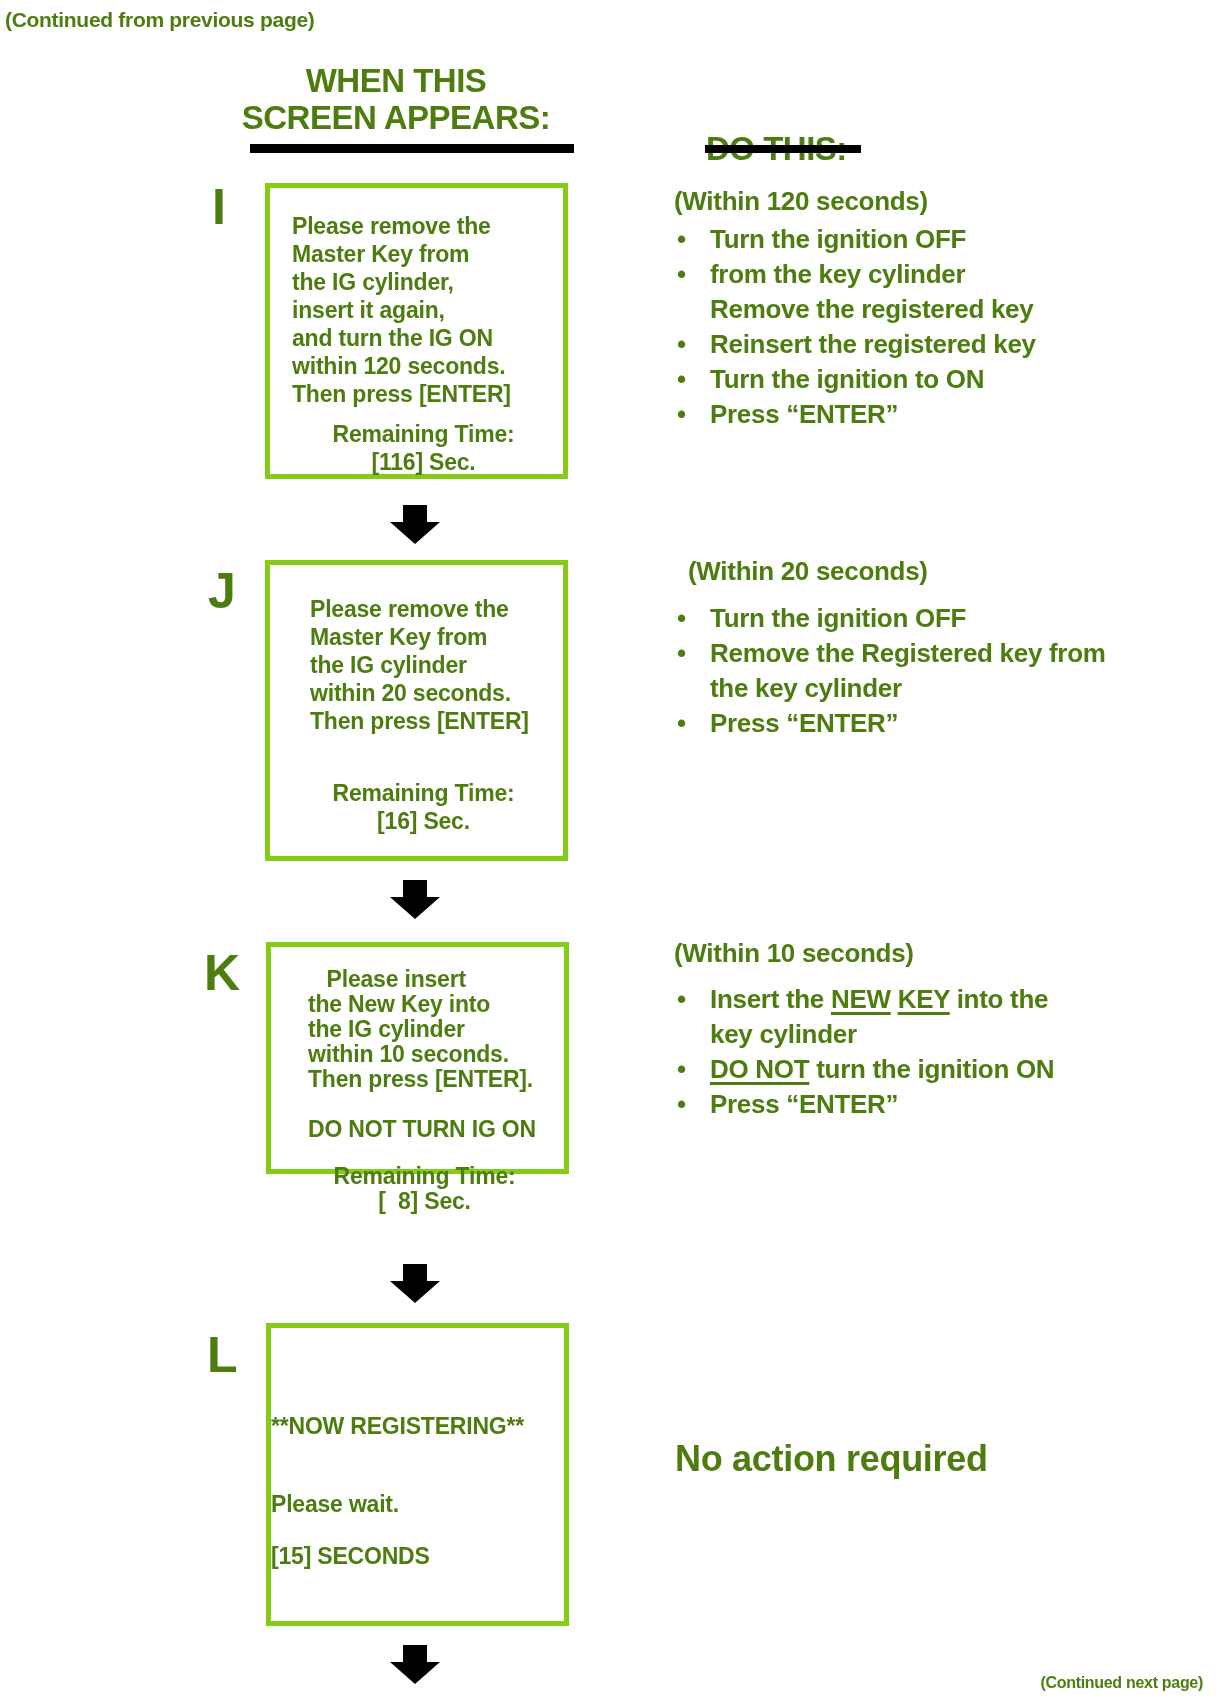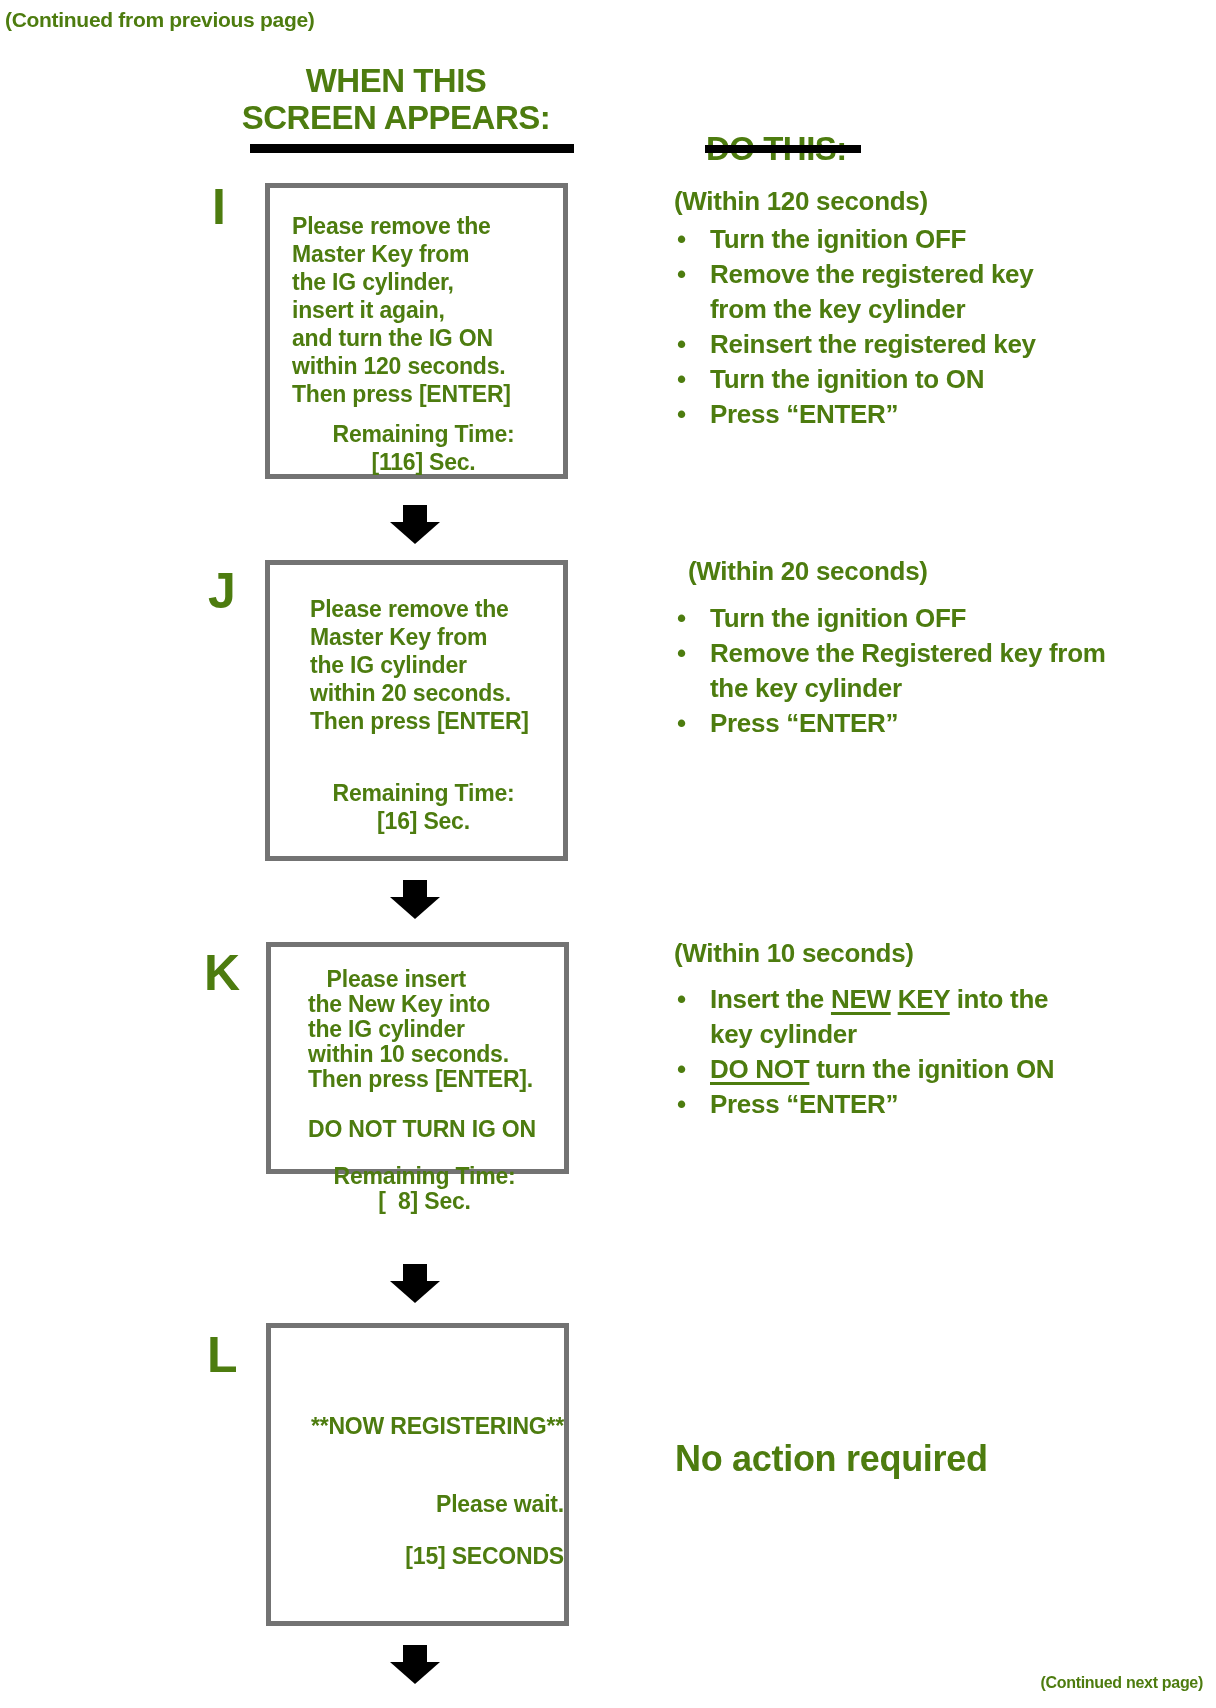--- a/index.html
+++ b/index.html
@@ -7,25 +7,25 @@
   .page {
     position:relative; width:1216px; height:1708px; background:#ffffff; color:#4d7c0f;
     font-family:"Liberation Sans","DejaVu Sans",sans-serif; font-weight:700; overflow:hidden;
   }
   .abs { position:absolute; }
   .cont-note { font-size:21px; letter-spacing:-0.3px; }
   .hdr-left { font-size:33px; line-height:37px; text-align:center; letter-spacing:-0.5px; }
   .hdr-right { font-size:33px; letter-spacing:-0.5px;margin-top:28px; }
   .bar { position:absolute; background:#000; }
   .row-label { font-size:50px; line-height:1; }
-  .screen-box { position:absolute; border:5px solid #737373; background:#fff; }
+  .screen-box { position:absolute; border:5px solid #84cc16; background:#fff; }
   .screen-text { font-size:23px; line-height:28px; white-space:pre; letter-spacing:-0.2px; }
   .lh25 .screen-text { line-height:25px; }
   .lh26 .screen-text { line-height:26px; }
-  .center .screen-text { text-align:right; }
+  .center .screen-text { text-align:left; }
   .screen-footer { text-align:center; white-space:pre; font-size:23px; letter-spacing:-0.2px; }
   .timing { font-size:26px; letter-spacing:-0.3px; }
   .steps { font-size:26px; line-height:35px; letter-spacing:-0.3px; }
   .bullet { display:flex; }
   .dot { width:33px; flex:none; }
   .u { text-decoration:underline; text-decoration-thickness:3px; text-underline-offset:4px; }
   .note-big { font-size:36px; letter-spacing:-0.3px; }
   .arrow { position:absolute; width:50px; }
   .stem { width:24px; height:17px; background:#000; margin:0 auto; }
   .head { width:0; height:0; border-left:25px solid transparent; border-right:25px solid transparent; border-top:22px solid #000; margin:0 auto; }
@@ -55,22 +55,22 @@
   <div class="abs steps" style="left:677px; top:222px; width:445px;">
       <div class="bullet">
         <span class="dot">•</span>
         <div class="btext">
           <div><span>Turn the ignition OFF</span></div>
         </div>
       </div>
       <div class="bullet">
         <span class="dot">•</span>
         <div class="btext">
+          <div><span>from the key cylinder</span></div>
           <div><span>Remove the registered key</span></div>
-          <div><span>from the key cylinder</span></div>
         </div>
       </div>
       <div class="bullet">
         <span class="dot">•</span>
         <div class="btext">
           <div><span>Reinsert the registered key</span></div>
         </div>
       </div>
       <div class="bullet">
         <span class="dot">•</span>

